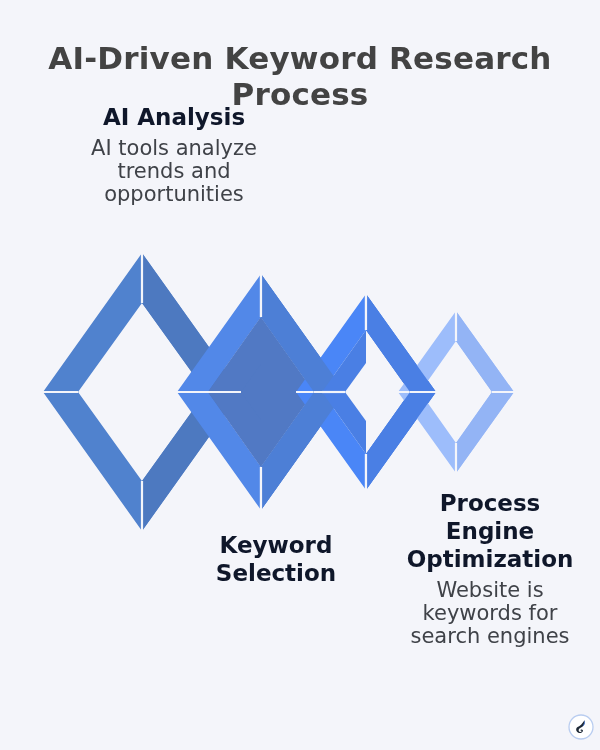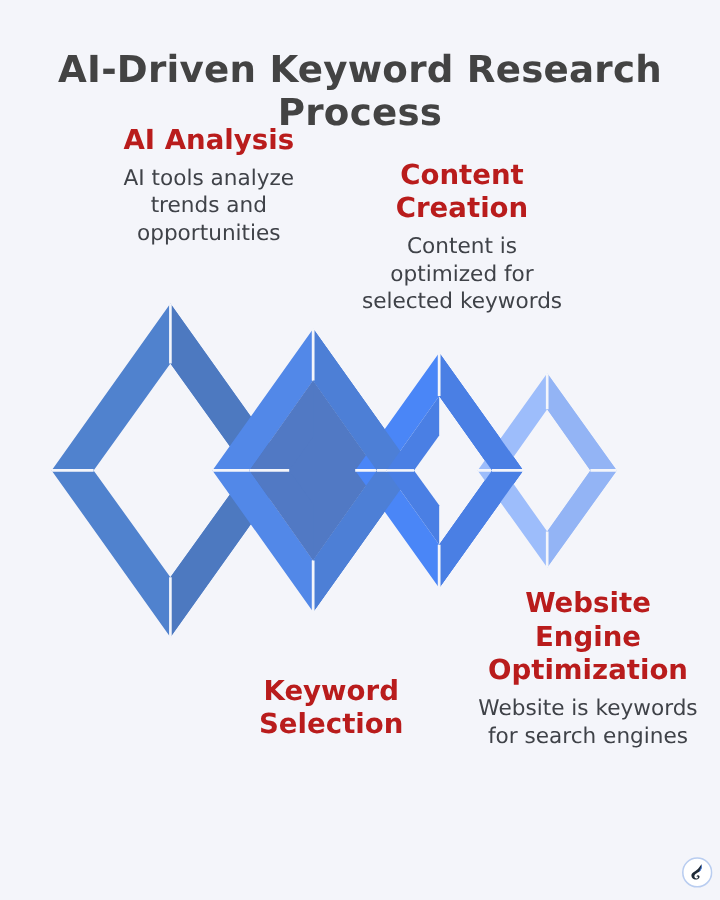--- a/index.html
+++ b/index.html
@@ -33,35 +33,35 @@
   }
   .step {
     position: absolute;
     text-align: center;
   }
   .step-title {
     font-family: "DejaVu Sans", sans-serif;
     font-weight: bold;
     font-size: 23px;
     line-height: 28px;
-    color: #b91c1c;
+    color: #0f172a;
     margin: 0 0 6px 0;
   }
   .step-desc {
     font-family: "DejaVu Sans", sans-serif;
     font-weight: normal;
-    font-size: 18px;
+    font-size: 21px;
     line-height: 23px;
     color: #3f4248;
     margin: 0;
   }
   
   #step-ai-analysis      { left: 74px;  top: 103px; width: 200px; }
   #step-content-creation { left: 300px; top: 132px; width: 170px; }
-  #step-keyword-selection{ left: 190px; top: 562px; width: 172px; text-align: center; }
+  #step-keyword-selection{ left: 190px; top: 531px; width: 172px; text-align: center; }
   #step-seo              { left: 398px; top: 489px; width: 184px; }
 
   #chain-graphic {
     position: absolute;
     left: 0;
     top: 230px;
     width: 600px;
     height: 320px;
   }
   #watermark {
@@ -146,31 +146,27 @@
       <path fill="#4a7fe4" d="M366,260 L436,162 L410,162 L366,224 Z"></path>
       <path stroke="#f4f5fa" stroke-width="2.2" fill="none" d="M410,162 L436,162 M366,64 L366,100 M366,224 L366,260"></path>
     </g>
   </svg>
 
   <div class="step" id="step-ai-analysis">
     <p class="step-title">AI Analysis</p>
     <p class="step-desc">AI tools analyze trends and opportunities</p>
   </div>
 
-  <div class="step" id="step-content-creation">
-    <p class="step-title">Content Creation</p>
-    <p class="step-desc">Content is optimized for selected keywords</p>
-  </div>
 
   <div class="step" id="step-keyword-selection">
     <p class="step-title">Keyword Selection</p>
   </div>
 
   <div class="step" id="step-seo">
-    <p class="step-title">Website Engine Optimization</p>
+    <p class="step-title">Process Engine Optimization</p>
     <p class="step-desc">Website is keywords for search engines</p>
   </div>
 
   <svg id="watermark" viewBox="0 0 26 26" xmlns="http://www.w3.org/2000/svg">
     <circle cx="13" cy="13" r="12" fill="#ffffff" stroke="#b9cdf0" stroke-width="1.3"></circle>
     <path fill="#1f2a37" d="M16.5 6.2 C15.4 8.0 14.4 9.3 13.3 10.4 C12.2 11.5 10.9 12.2 9.6 13.1
              C8.6 13.8 8.0 14.8 8.2 16.0 C8.4 17.4 9.5 18.6 11.0 18.9
              C12.4 19.2 13.7 18.7 14.6 17.7 C15.0 17.2 15.1 16.6 14.8 16.1
              C14.4 15.4 13.6 15.3 13.0 15.6 C12.6 15.8 12.4 16.1 12.3 16.5
              C13.1 16.2 13.7 16.6 13.6 17.2 C13.5 17.8 12.8 18.2 12.1 18.0

